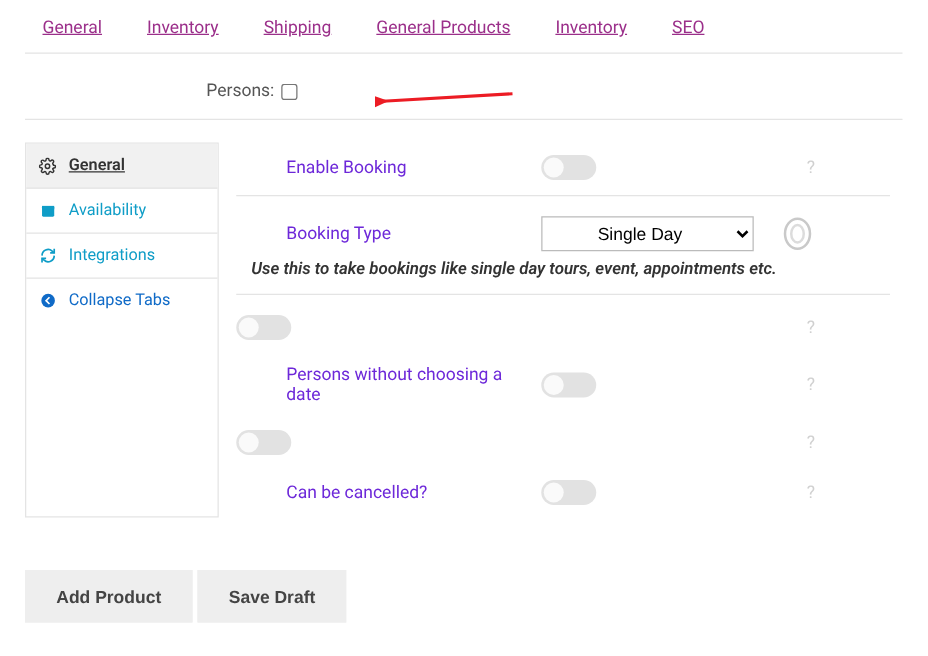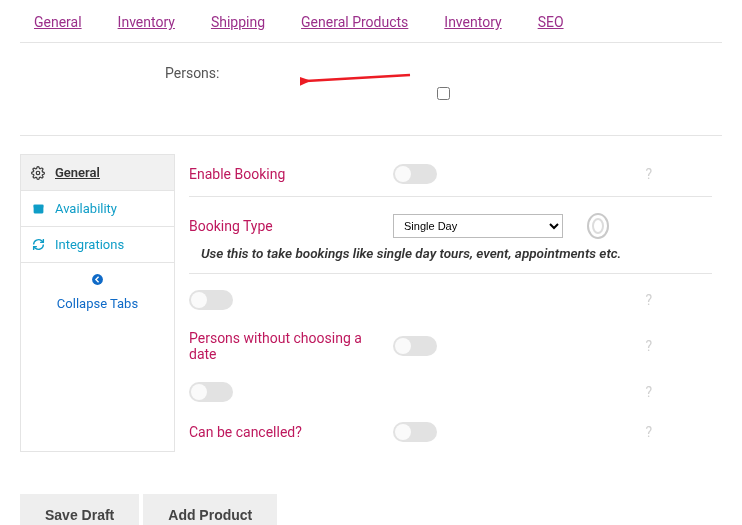--- a/index.html
+++ b/index.html
@@ -38,25 +38,25 @@
     right: 30px;
     top: -10px;
     border: 2px solid #ec1c24;
     padding: 8px 18px;
   }
   .booking-box a { color:#333; text-decoration:none; }
 
   
   .persons-row {
     display:flex;
+    align-items:center;
     gap:6px;
-    padding: 22px 0 35px 145px;
+    padding: 22px 0 14px 145px;
     border-bottom:1px solid #e4e4e4;
     position: relative;
-    flex-direction: column;
   }
   .persons-row label { color:#555; }
   .arrow {
     position:absolute;
     left: 280px;
     top: 26px;
   }
 
   
   .body {
@@ -81,48 +81,49 @@
   }
   .sidebar .item:last-child { border-bottom:none; }
   .sidebar .item.active {
     background:#f1f1f1;
     color:#333;
   }
   .sidebar .item.active .lbl { text-decoration:underline; font-weight:600; color:#333;}
   .sidebar .item .lbl { }
   .sidebar .item .icon { width:14px; display:flex; justify-content:center; color:inherit;}
   .sidebar .item.active .icon { color:#333; }
-  .sidebar .item.collapse { color:#0f6ac7;flex-direction:column; }
+  .sidebar .item.collapse { color:#0f6ac7; }
   .sidebar .item.collapse .lbl { text-decoration:none; }
 
   
   .main { flex:1; padding-right:10px; }
   .field {
     display:flex;
     align-items:center;
     gap:14px;
     padding:10px 0;
   }
   .field .flabel {
     width:190px;
     flex:0 0 190px;
-    color:#be185d;
+    color:#6d28d9;
+    margin-left:40px;
   }
   .sep { border-bottom:1px solid #e4e4e4; margin:2px 0 6px 0;}
   .toggle {
     width:44px; height:20px; border-radius:20px; background:#e2e2e2; position:relative;
   }
   .toggle::after {
     content:""; position:absolute; left:2px; top:2px; width:16px; height:16px; border-radius:50%; background:#fafafa;
   }
   .help {
     color:#d0d0d0; font-size:14px; margin-left:auto; margin-right:60px;
   }
   select {
-    width:170px; padding:4px 6px; font-size:11px; border:1px solid #bbb; background:#fff;
+    width:170px; padding:4px 6px; font-size:14px; border:1px solid #bbb; background:#fff;text-align:center;
   }
   .hint {
     font-style:italic; font-weight:600; color:#333; font-size:13.5px; padding:2px 0 10px 0;margin-left:12px;
   }
   .fingerprint {
     width:22px; height:26px; border:2px solid #c9c9c9; border-radius:50%/50%;
     margin-left:10px; position:relative;
   }
   .fingerprint::before{
     content:""; position:absolute; inset:3px; border:2px solid #dcdcdc; border-radius:50%/50%;
@@ -243,17 +244,17 @@
       <div class="field">
         <div class="flabel">Can be cancelled?</div>
         <div class="toggle"></div>
         <span class="help">?</span>
       </div>
 
     </div>
   </div>
 
   <div class="actions">
+    <button>Add Product</button>
     <button>Save Draft</button>
-    <button>Add Product</button>
   </div>
 
 </div>
 
 </body></html>

